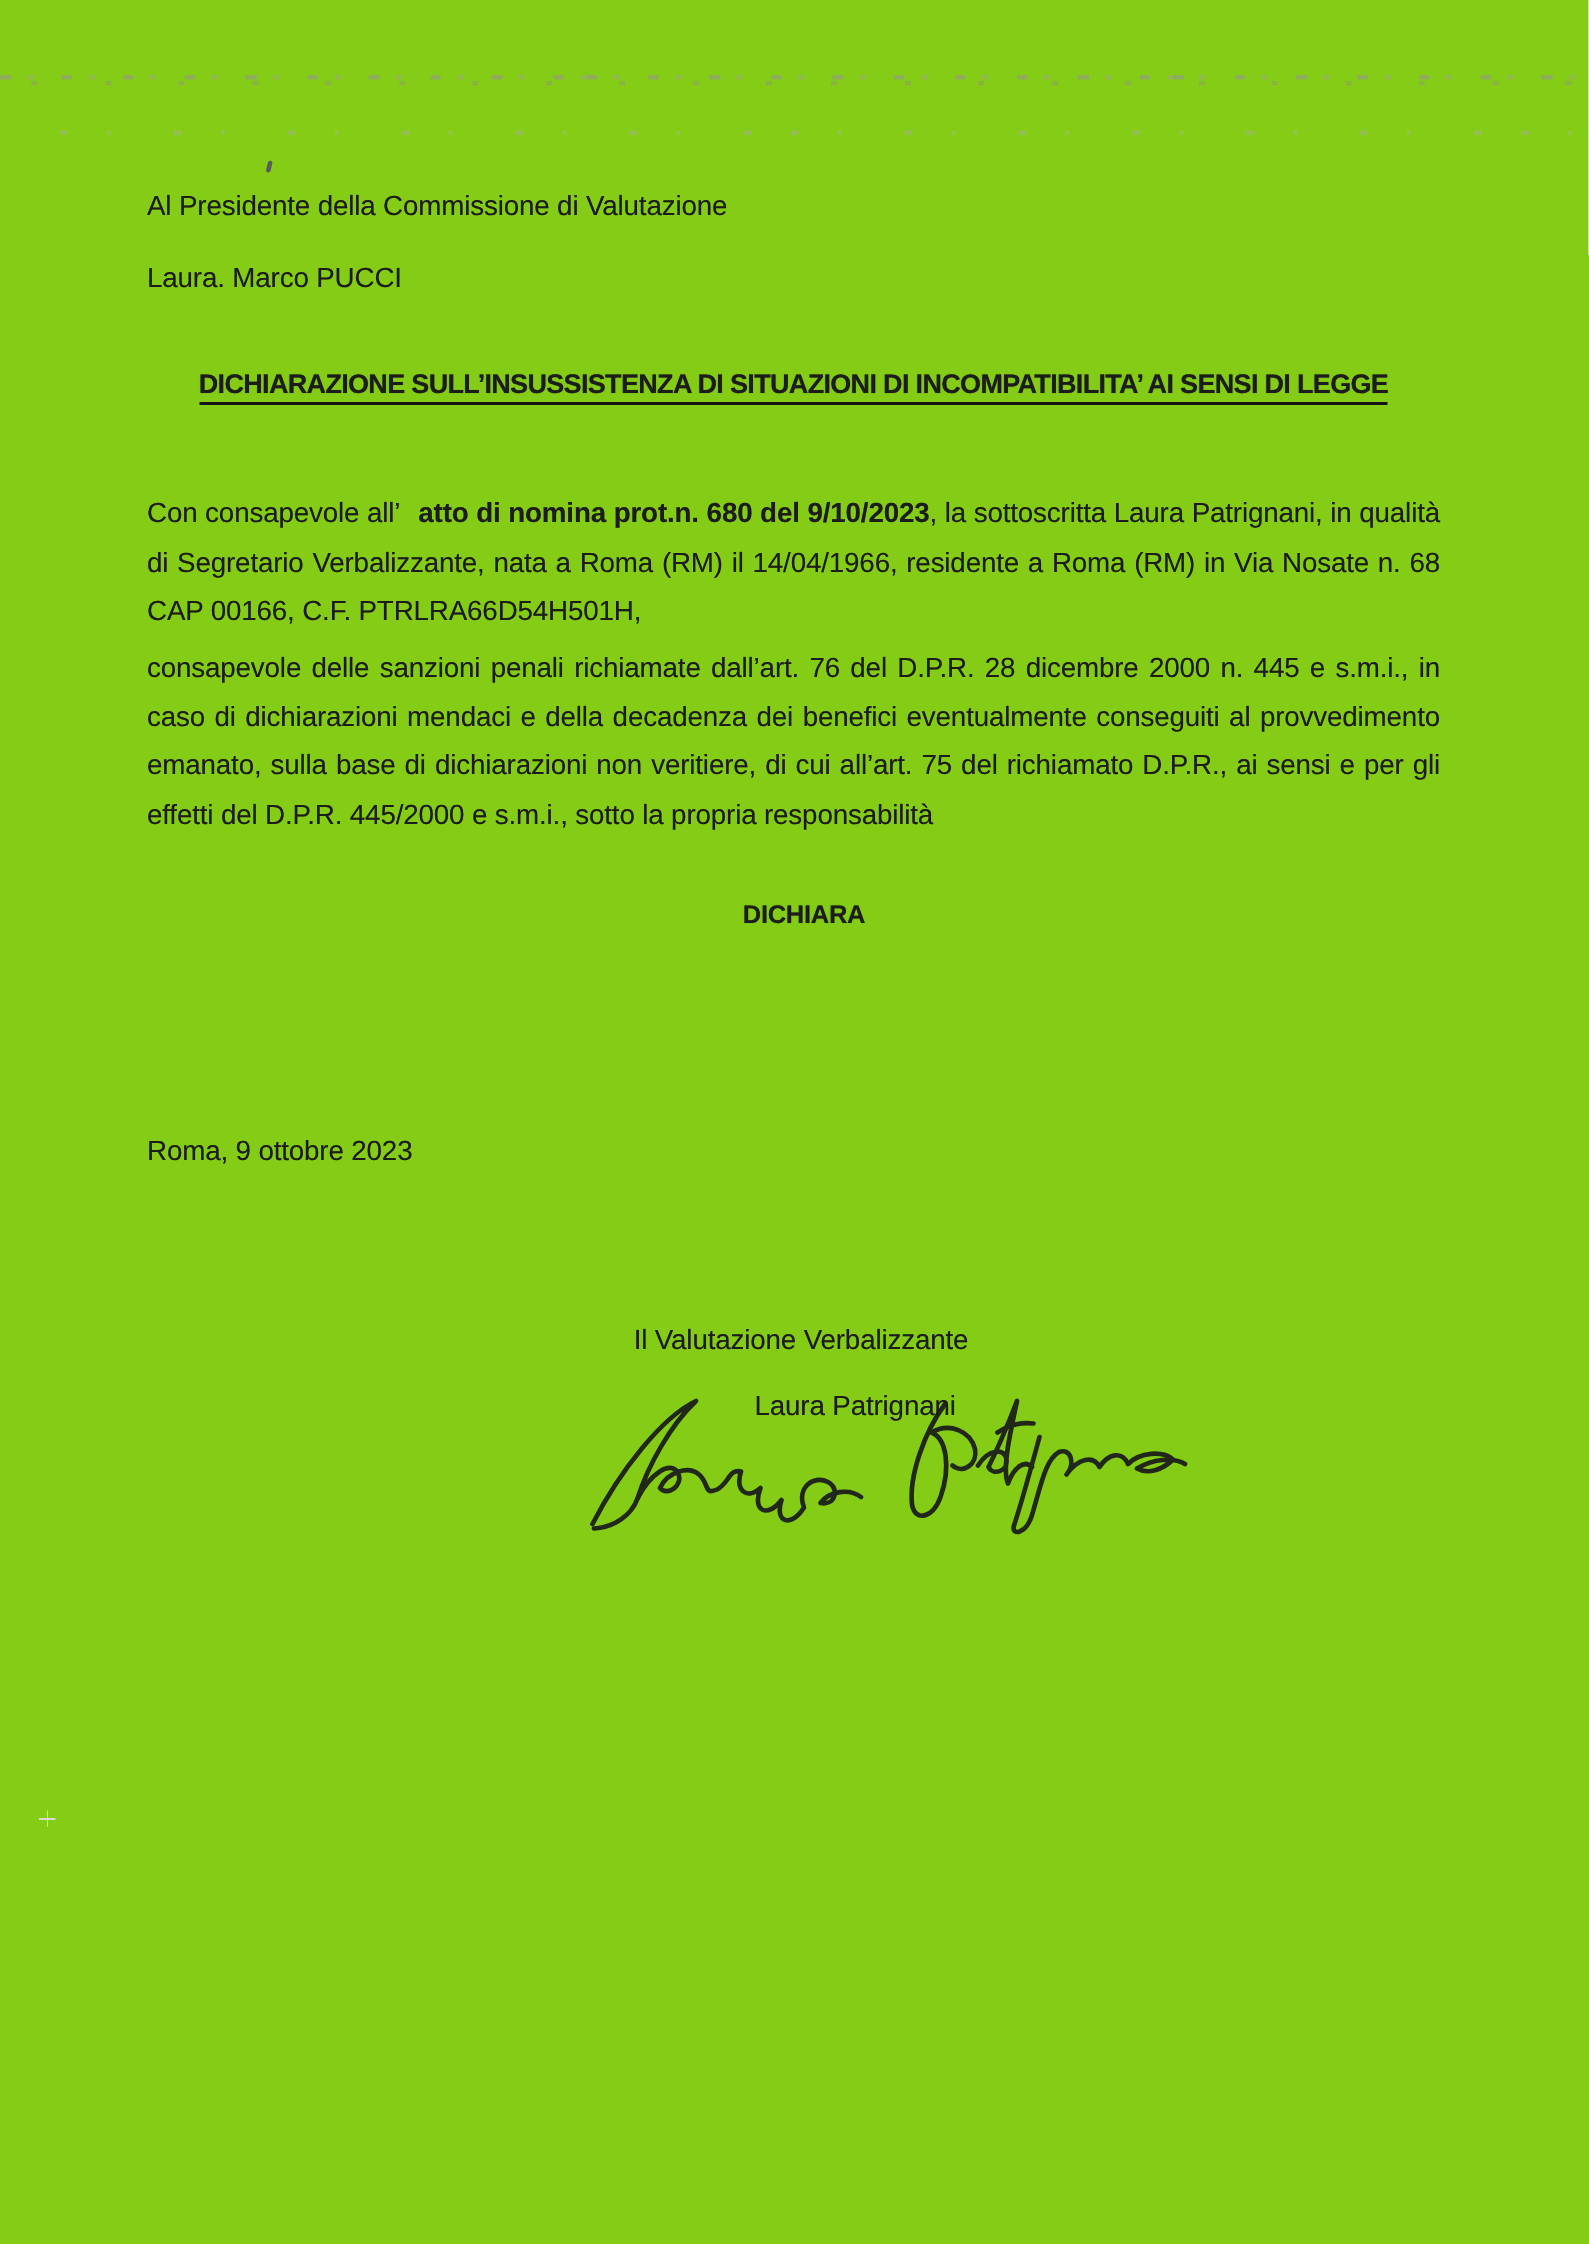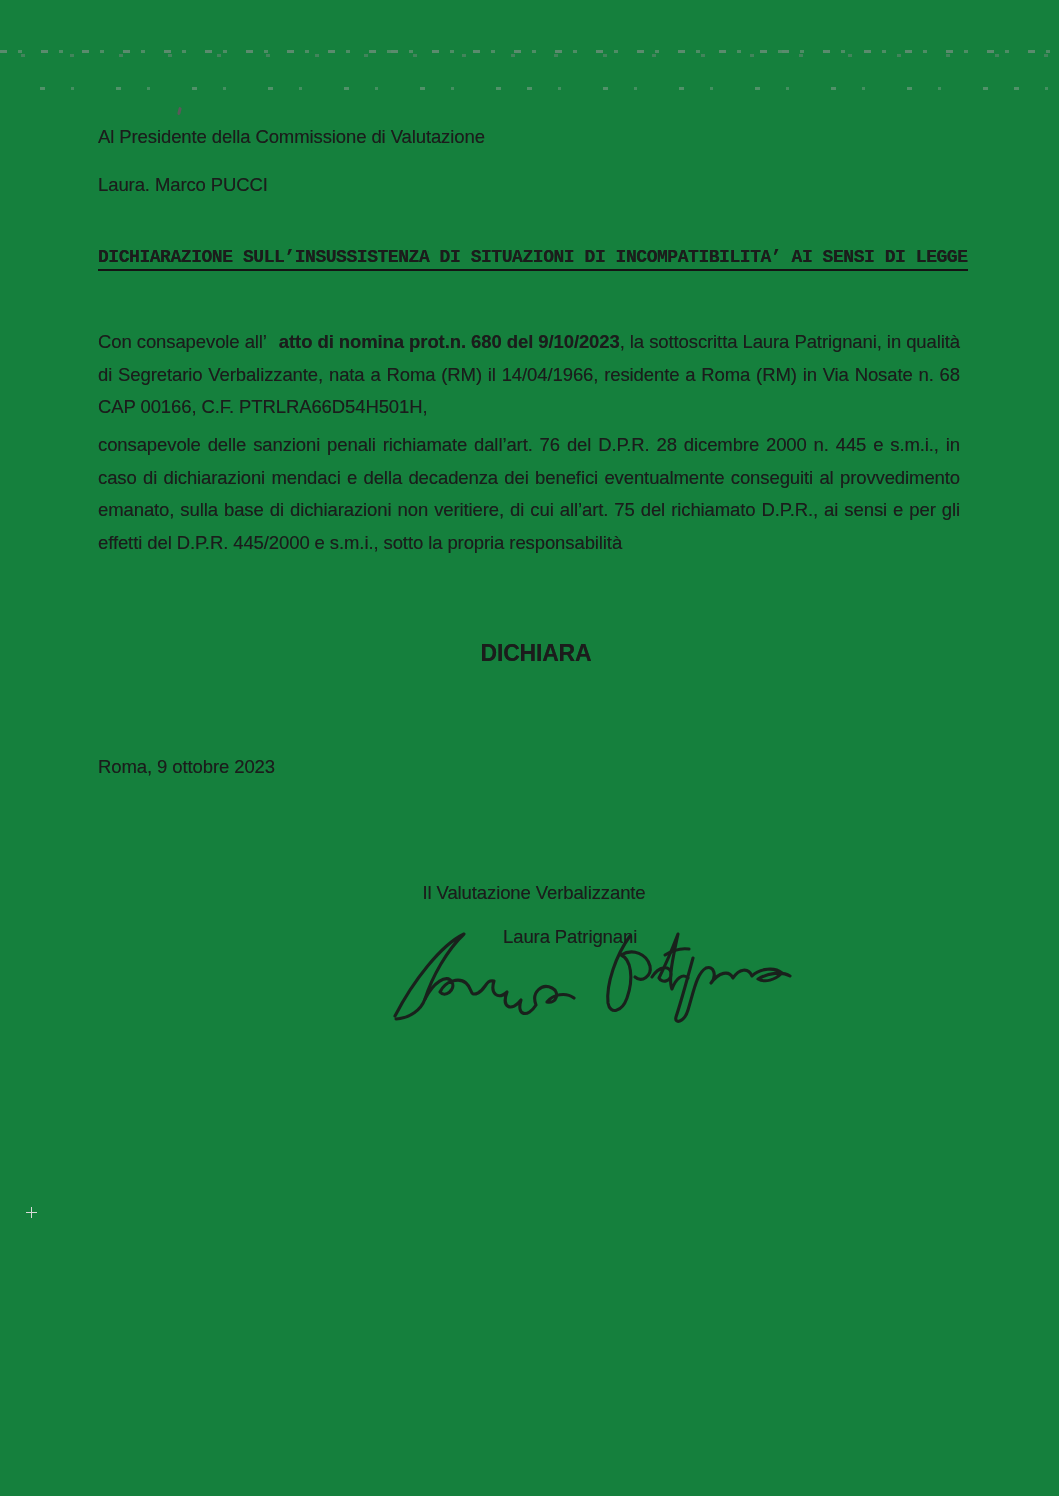--- a/index.html
+++ b/index.html
@@ -4,21 +4,21 @@
 <style>
   html, body {
     margin: 0;
     padding: 0;
     background: #ffffff;
   }
   .page {
     position: relative;
     width: 1059px;
     height: 1496px;
-    background: #15803d;
+    background: #84cc16;
     overflow: hidden;
     font-family: "Liberation Sans", sans-serif;
     color: #1c1c1c;
   }
   .textline {
     position: absolute;
     font-size: 18.5px;
     letter-spacing: -0.1px;
     white-space: nowrap;
     text-shadow: 0 0 0.4px rgba(20,20,20,0.45);
@@ -43,29 +43,27 @@
   }
   .doc-title {
     font-size: 18px;
     font-weight: bold;
     letter-spacing: -0.45px;
     text-shadow: 0 0 0.5px rgba(10,10,10,0.6);
   }
   .doc-title .underlined {
     border-bottom: 2.5px solid #141414;
     padding-bottom: 2px;
-    font-family: Liberation Mono, monospace;
   }
   .declare-heading {
-    font-size: 23px;
+    font-size: 17px;
     font-weight: bold;
     letter-spacing: -0.2px;
     text-shadow: 0 0 0.5px rgba(10,10,10,0.55);
     transform: translateX(7px);
-    margin-top: 40px;
   }
   .sig-role { transform: translateX(5px); }
 
   
   .noise-band-1 {
     position: absolute;
     left: 0; top: 47px;
     width: 1059px; height: 11px;
     background-image:
       repeating-linear-gradient(90deg, rgba(148,148,148,0.55) 0 7px, rgba(0,0,0,0) 7px 18px, rgba(158,158,158,0.42) 18px 22px, rgba(0,0,0,0) 22px 41px),

